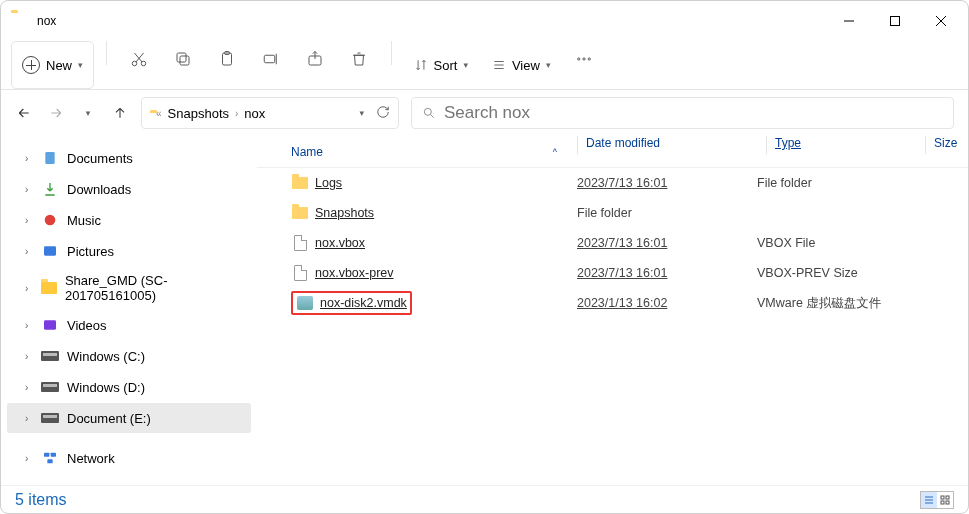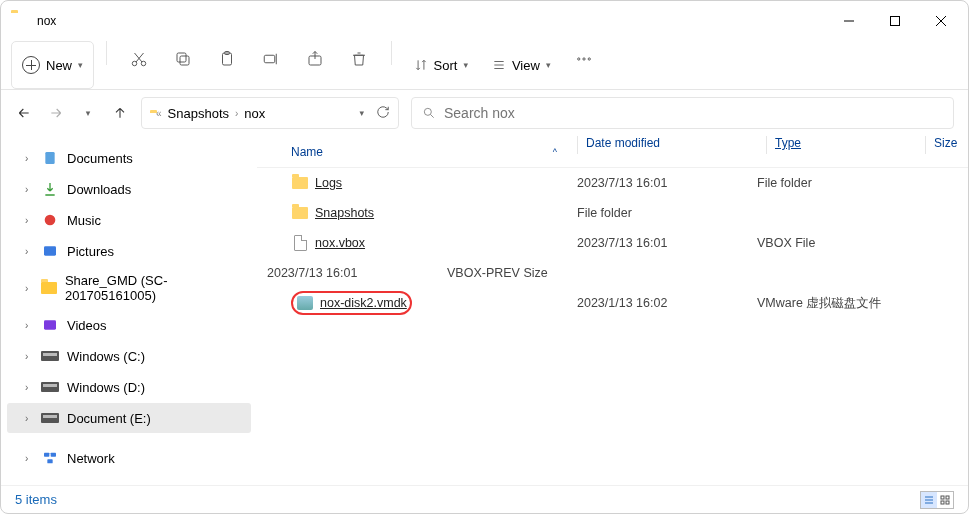--- a/index.html
+++ b/index.html
@@ -28,21 +28,21 @@
 
 
 .addr-row { height: 46px; display: flex; align-items: center; padding: 0 14px; gap: 12px; }
 .nav-btns { display: flex; align-items: center; gap: 14px; }
 .nav-btns .nb { width: 18px; height: 18px; display: flex; align-items: center; justify-content: center; }
 .addr-bar { flex: 0 0 258px; height: 32px; border: 1px solid #e5e5e5; border-radius: 4px; display: flex; align-items: center; padding: 0 8px; gap: 6px; font-size: 13px; }
 .addr-bar .chev { color: #888; font-size: 10px; }
 .addr-bar .spacer { flex: 1; }
 .addr-bar .dropdown-chev { color: #666; font-size: 9px; margin-right: 6px; }
 .search-bar { flex: 1; height: 32px; border: 1px solid #e5e5e5; border-radius: 4px; display: flex; align-items: center; padding: 0 10px; gap: 8px; }
-.search-bar input { border: none; outline: none; font-size: 14px; flex: 1; color: #555; }
+.search-bar input { border: none; outline: none; font-size: 17px; flex: 1; color: #555; }
 
 
 .main { display: flex; height: 360px; }
 
 
 .sidebar { width: 256px; overflow-y: auto; padding: 6px 2px; }
 .side-item { display: flex; align-items: center; gap: 8px; padding: 6px 8px 6px 18px; font-size: 13px; border-radius: 3px; margin: 1px 4px; }
 .side-item.selected { background: #eaeaea; }
 .side-item .chev { color: #666; font-size: 10px; width: 8px; }
 .side-item .si-icon { width: 18px; height: 18px; display: flex; align-items: center; justify-content: center; }
@@ -52,27 +52,27 @@
 .col-headers { display: flex; height: 32px; font-size: 12px; color: #003e92; padding-left: 10px; border-bottom: 1px solid #f0f0f0; }
 .col-name { width: 310px; padding-left: 24px; display:flex; align-items:center; gap:90px; }
 .col-date { width: 180px; }
 .col-type { width: 150px; text-decoration: underline; }
 .col-size { flex: 1; }
 .col-sep { width:1px; height:18px; background:#e5e5e5; margin-right:8px; }
 .sort-arrow { font-size: 9px; color: #003e92; margin-left: auto; margin-right: 20px; }
 
 .file-row { display: flex; align-items: center; height: 30px; font-size: 12.5px; color: #222; padding-left: 10px; }
 .file-row .c-name { width: 310px; display: flex; align-items: center; gap: 6px; padding-left: 24px; text-decoration: underline; }
-.file-row .c-date { width: 180px; color: #444; }
+.file-row .c-date { width: 180px; color: #444; text-decoration: underline; }
 .file-row .c-type { width: 160px; color: #444; }
 .file-row .c-icon { width: 18px; height: 18px; display: flex; align-items: center; justify-content: center; }
-.file-row .highlighted { border: 2px solid #e33; border-radius: 12px; padding: 1px 3px; display: inline-flex; align-items: center; gap: 6px; }
-
-
-.statusbar { position: absolute; bottom: 0; left: 0; right: 0; height: 28px; display: flex; align-items: center; padding: 0 14px; font-size: 13px; color: #1a6ab8; border-top: 1px solid #f0f0f0; }
+.file-row .highlighted { border: 2px solid #e33; border-radius: 2px; padding: 1px 3px; display: inline-flex; align-items: center; gap: 6px; }
+
+
+.statusbar { position: absolute; bottom: 0; left: 0; right: 0; height: 28px; display: flex; align-items: center; padding: 0 14px; font-size: 16px; color: #1a6ab8; border-top: 1px solid #f0f0f0; }
 .statusbar .view-toggle { margin-left: auto; display: flex; border: 1px solid #bbb; }
 .statusbar .view-toggle .vt { width: 16px; height: 16px; display: flex; align-items:center; justify-content:center; }
 .statusbar .view-toggle .vt.active { background: #d7e6ff; }
 
 
 .folder-shape { width: 16px; height: 12px; background: #ffd56b; border-radius: 1px; position: relative; }
 .folder-shape::before { content:""; position:absolute; top:-3px; left:0; width:7px; height:3px; background:#ffd56b; border-radius:1px 1px 0 0; }
 .file-shape { width: 13px; height: 16px; border: 1px solid #999; border-radius: 1px; position: relative; background:#fff; }
 .file-shape::before { content:""; position:absolute; top:-1px; right:-1px; width:5px; height:5px; background:#fff; border-left:1px solid #999; border-bottom:1px solid #999; }
 .disk-shape { width: 16px; height: 14px; background: linear-gradient(#9cd, #6aa); border-radius: 2px; position:relative; }
@@ -359,20 +359,26 @@
       <div class="c-name">
           <span class="c-icon">
             <span class="file-shape"></span>
           </span>
           <span>nox.vbox</span>
         </div>
       <div class="c-date">2023/7/13 16:01</div>
       <div class="c-type">VBOX File</div>
     </div>
     <div class="file-row">
+      <div class="c-name">
+          <span class="c-icon">
+            <span class="file-shape"></span>
+          </span>
+          <span>nox.vbox-prev</span>
+        </div>
       <div class="c-date">2023/7/13 16:01</div>
       <div class="c-type">VBOX-PREV Size</div>
     </div>
     <div class="file-row">
       <div class="c-name">
         <span class="highlighted">
           <span class="c-icon">
               <span class="disk-shape"></span>
             </span>
           <span>nox-disk2.vmdk</span>

